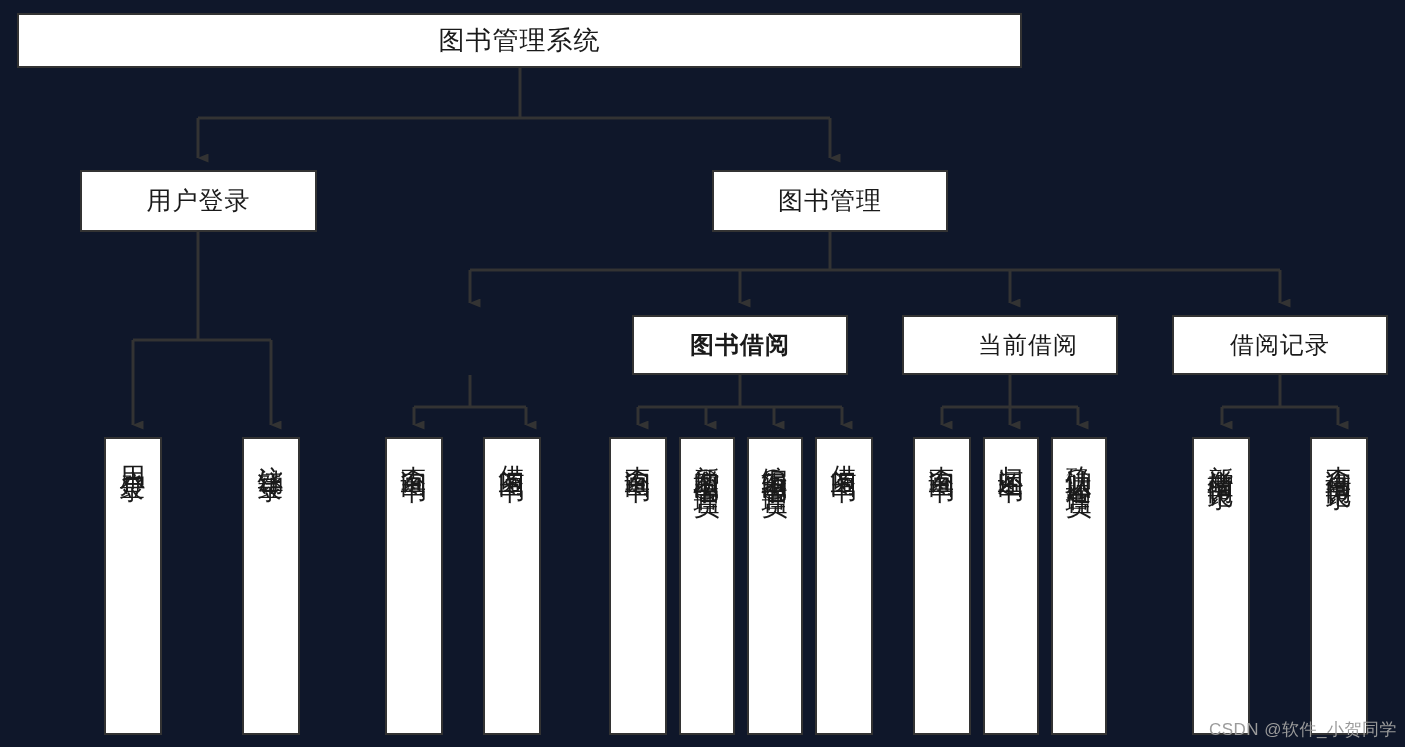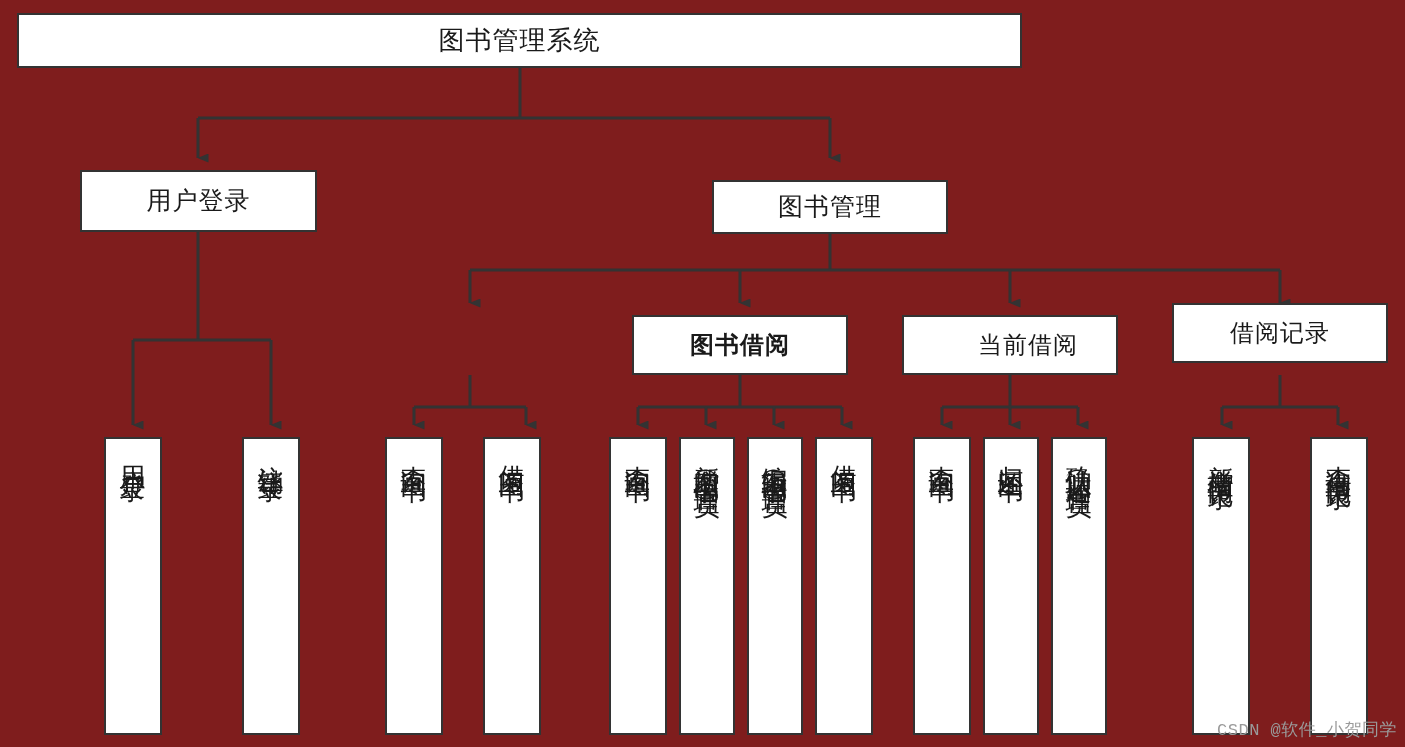--- a/index.html
+++ b/index.html
@@ -8,21 +8,21 @@
     padding: 0;
     background: #ffffff;
   }
   body {
     font-family: "DejaVu Sans", "Liberation Sans", sans-serif;
   }
   #diagram-root {
     position: relative;
     width: 1405px;
     height: 747px;
-    background: #7f1d1d;
+    background: #0f172a;
     overflow: hidden;
   }
   #diagram-svg {
     position: absolute;
     left: 0;
     top: 0;
     width: 1405px;
     height: 747px;
   }
   .node {
@@ -68,21 +68,21 @@
     max-height: 100%;
   }
   #watermark {
     position: absolute;
     right: 8px;
     bottom: 6px;
     font-size: 17px;
     color: #9a9a9a;
     letter-spacing: 0.5px;
     z-index: 20;
-    font-family: Liberation Mono, monospace;
+    font-family: Liberation Sans, sans-serif;
     white-space: nowrap;
     margin-top: 12px;
   }
 </style>
 </head>
 <body>
 
 <div id="diagram-root">
 
   <svg id="diagram-svg" viewBox="0 0 1405 747" xmlns="http://www.w3.org/2000/svg">
@@ -135,31 +135,31 @@
     </g>
   </svg>
 
   <div class="node root h" style="left:17px; top:13px; width:1005px; height:55px;">
     <span class="node-label">图书管理系统</span>
   </div>
 
   <div class="node h" style="left:80px; top:170px; width:237px; height:62px;">
     <span class="node-label">用户登录</span>
   </div>
-  <div class="node h" style="left:712px; top:180px; width:236px; height:54px;">
+  <div class="node h" style="left:712px; top:170px; width:236px; height:62px;">
     <span class="node-label">图书管理</span>
   </div>
 
   <div class="node h l3" style="left:632px; top:315px; width:216px; height:60px;font-weight:bold;">
     <span class="node-label">图书借阅</span>
   </div>
   <div class="node h l3" style="left:902px; top:315px; width:216px; height:60px;padding-left:36px;">
     <span class="node-label">当前借阅</span>
   </div>
-  <div class="node h l3" style="left:1172px; top:303px; width:216px; height:60px;">
+  <div class="node h l3" style="left:1172px; top:315px; width:216px; height:60px;">
     <span class="node-label">借阅记录</span>
   </div>
 
   <div class="node v" style="left:104px; top:437px; width:58px; height:298px;">
     <span class="node-label">用户登录</span>
   </div>
   <div class="node v" style="left:242px; top:437px; width:58px; height:298px;">
     <span class="node-label">注销登录</span>
   </div>
 

